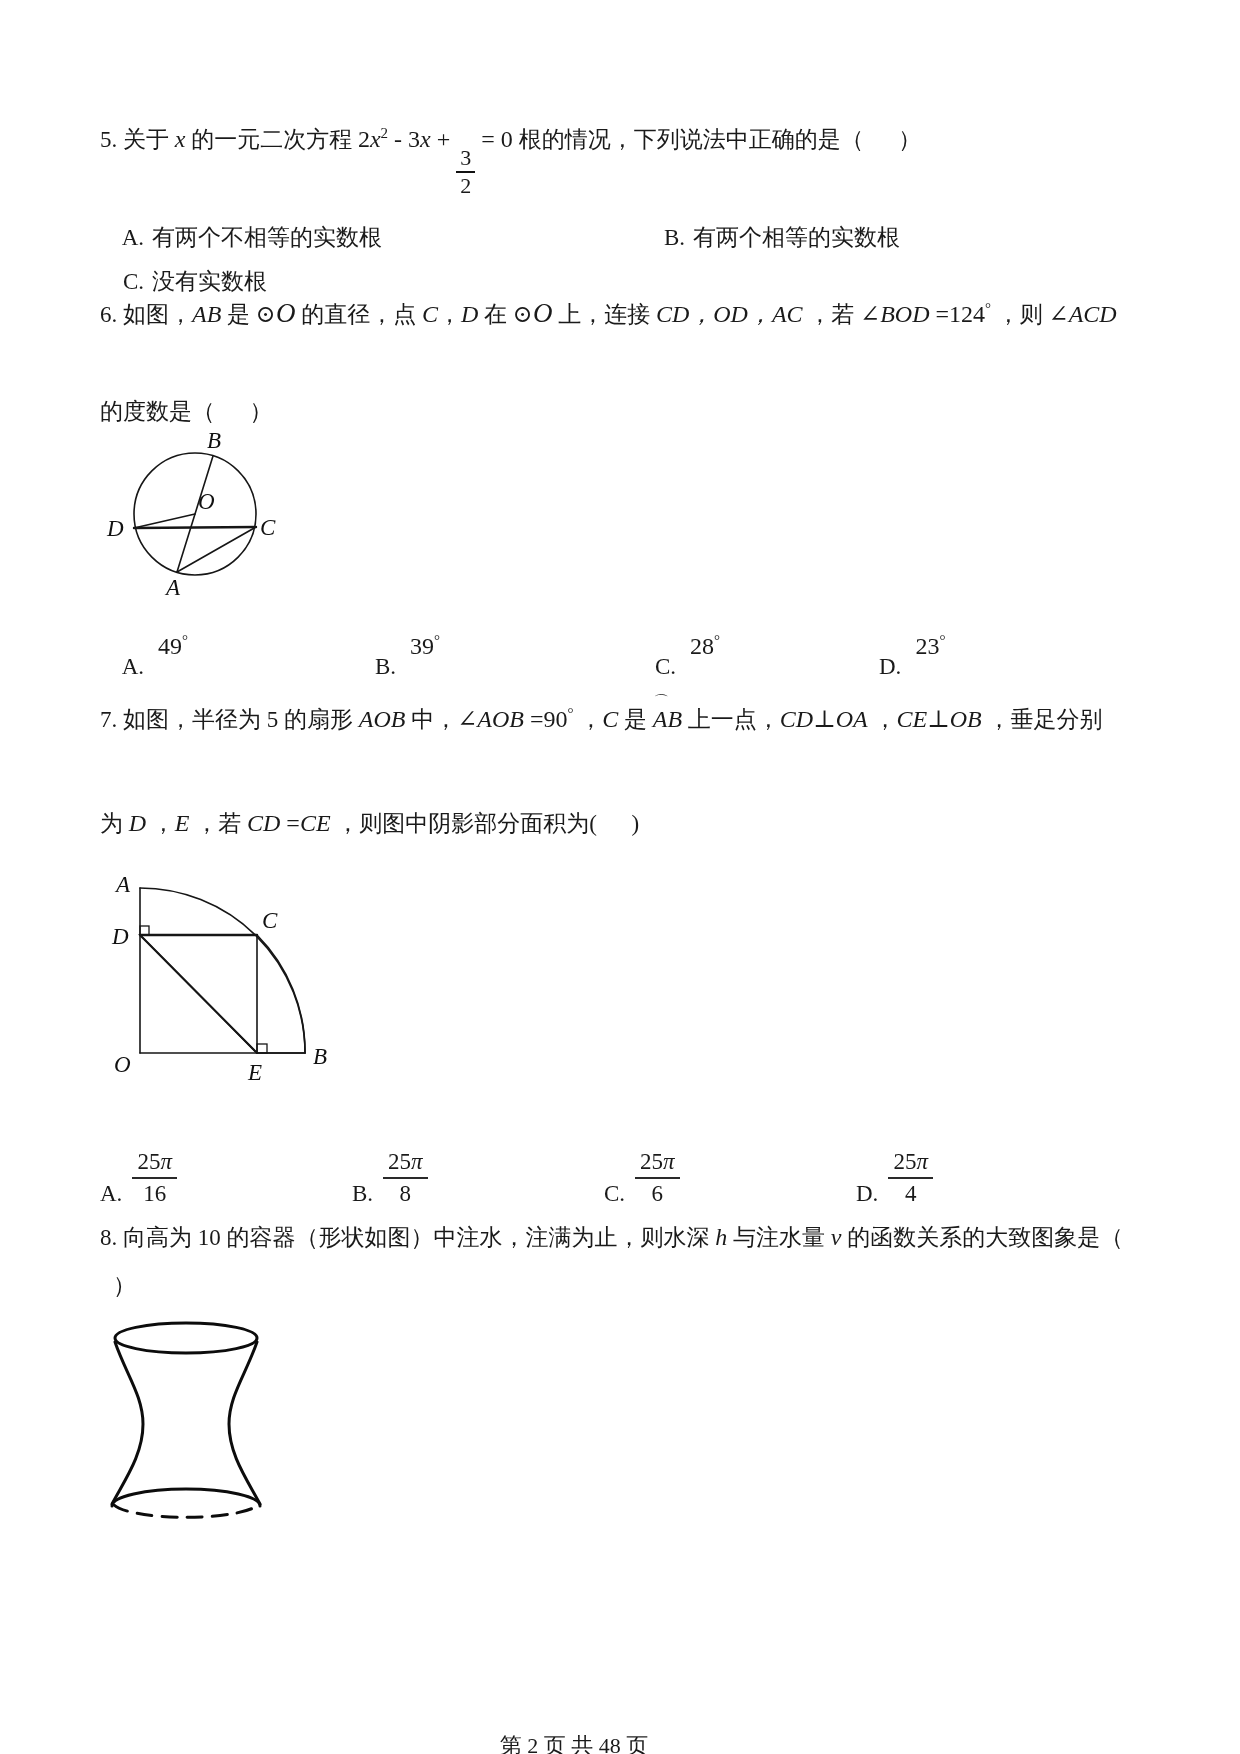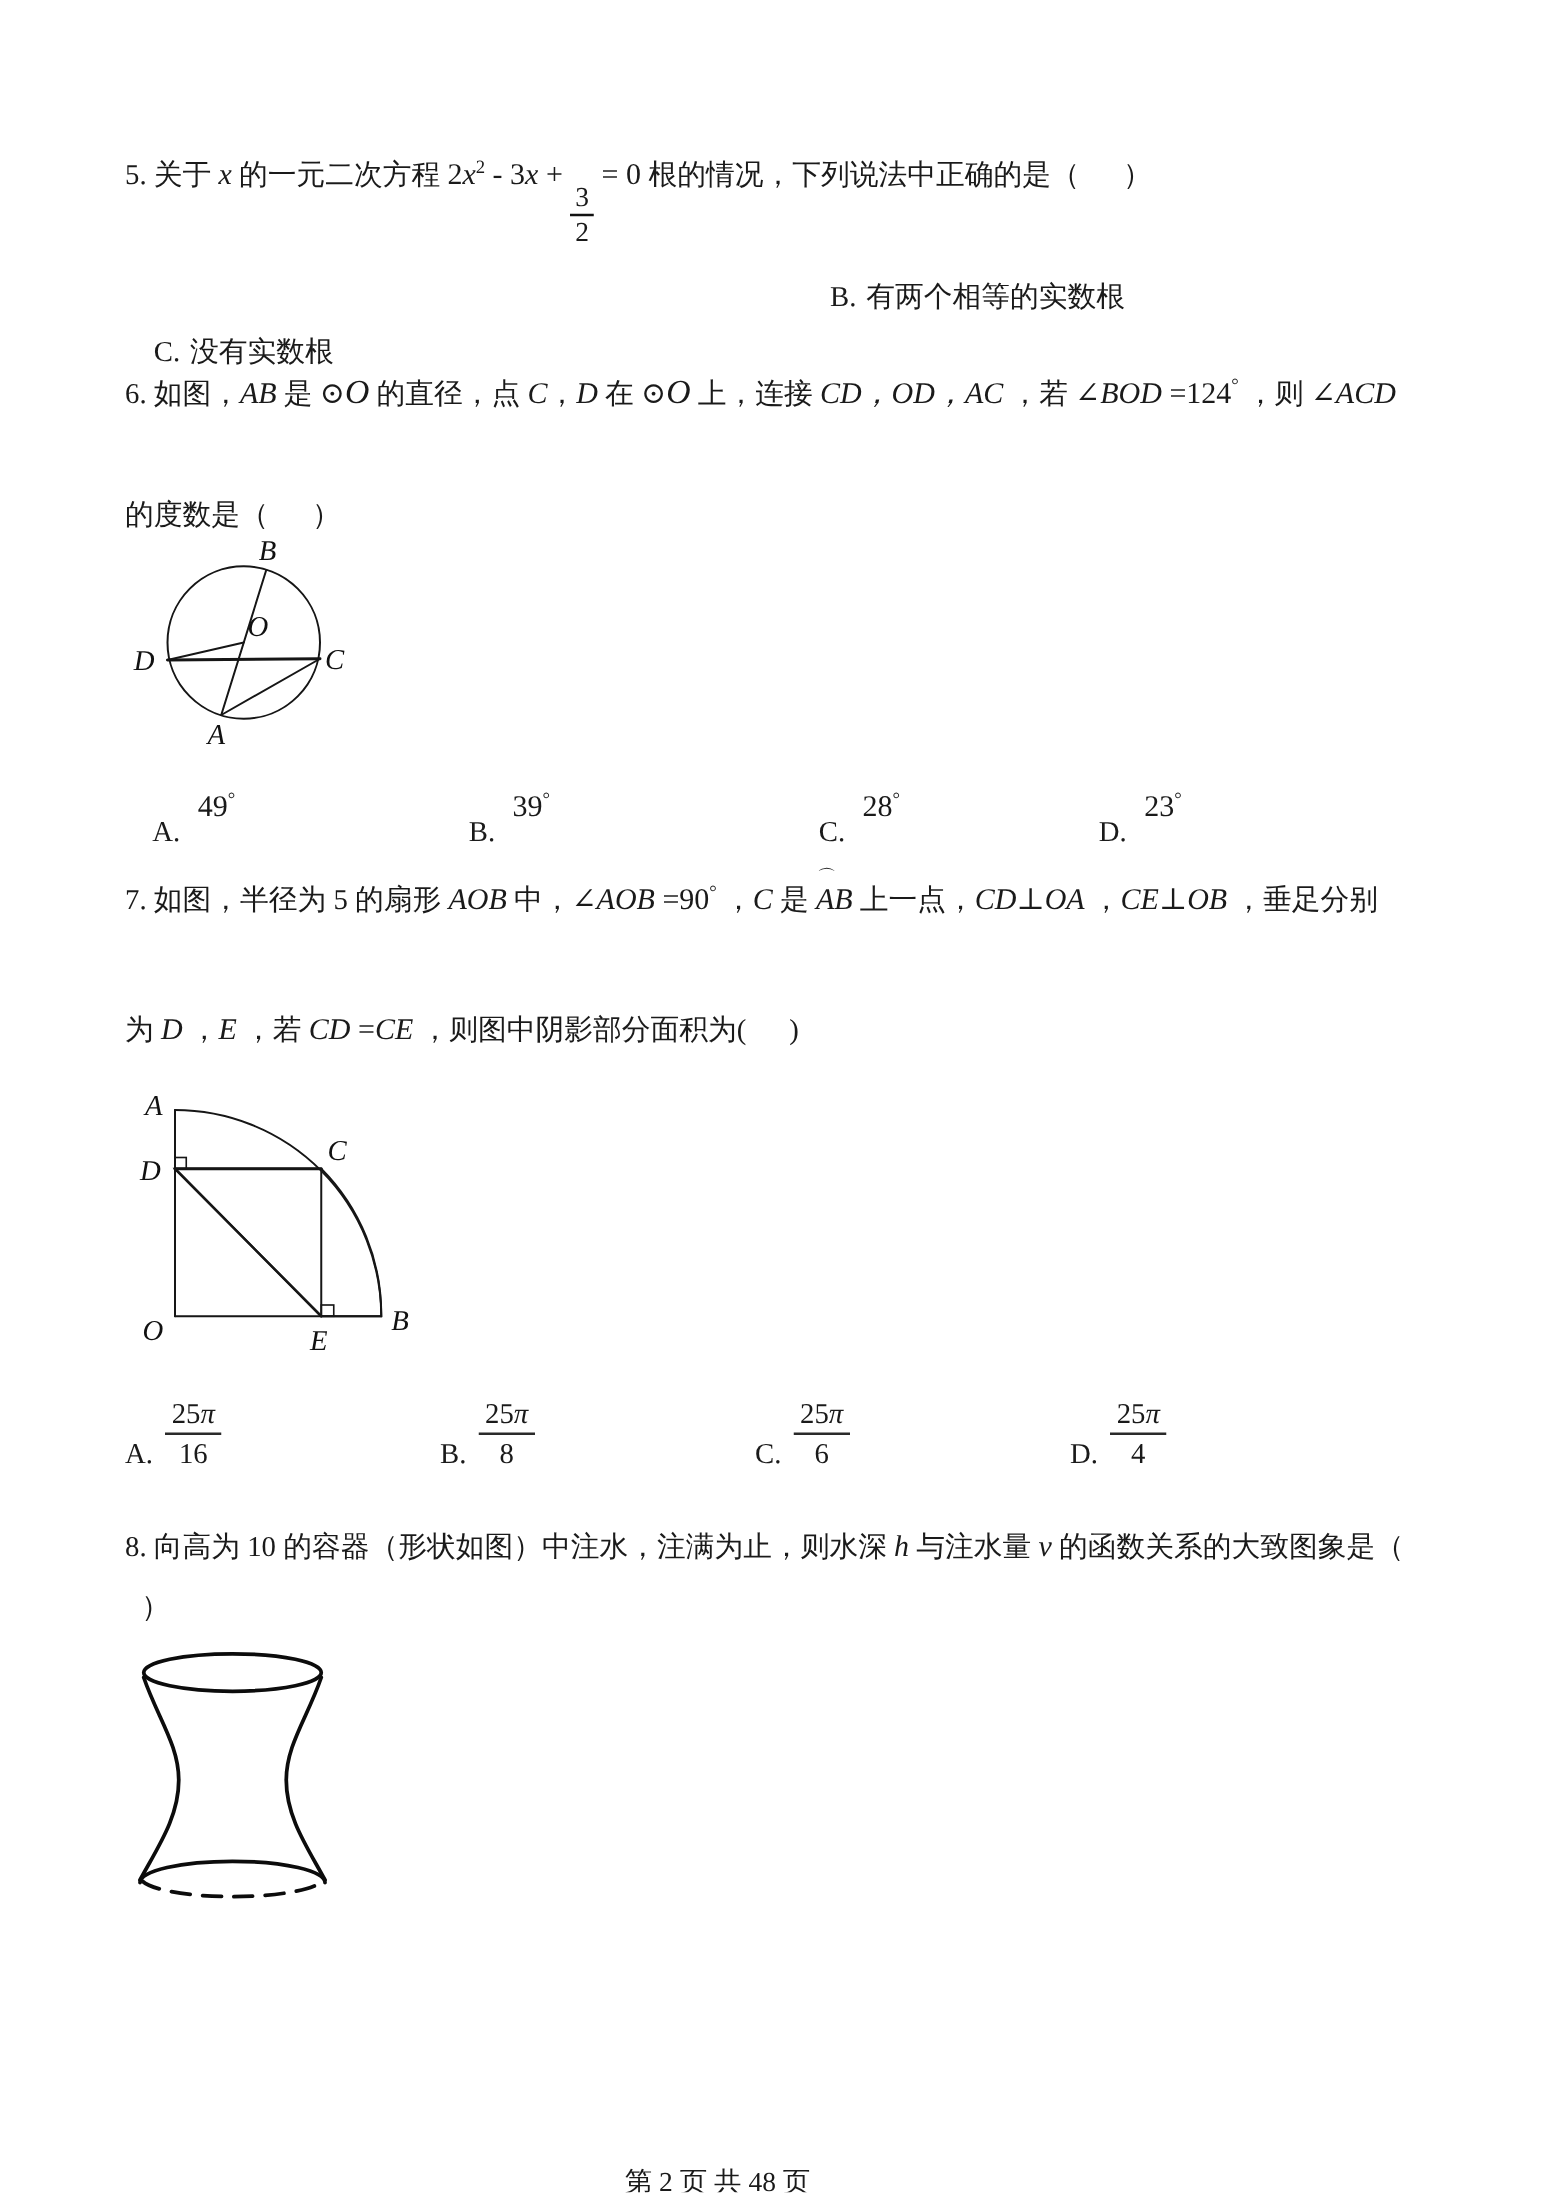--- a/index.html
+++ b/index.html
@@ -18,40 +18,43 @@
   .arcwrap{position:relative;display:inline-block;}
   .arcsym{position:absolute;left:1px;top:-12px;font-size:15px;line-height:1;font-style:normal;}
   .q5opt{position:absolute;font-size:23px;white-space:pre;}
   .q5opt .optletter{margin-right:8px;}
   .opt6{position:absolute;top:606px;font-size:23px;white-space:pre;}
   .opt6 .optletter{position:relative;top:20px;}
   .opt6 .optval{font-size:24px;margin-left:14px;}
   .opt6 .deg{font-size:15px;vertical-align:9px;}
   .opt7{position:absolute;top:1118px;display:flex;align-items:flex-end;}
   .opt7 .optletter{font-size:23px;margin-right:10px;}
-  .frac7{display:inline-flex;flex-direction:column;align-items:center;}
+  .frac7{display:inline-flex;flex-direction:column;align-items:center;margin-top:31px;}
   .f7num{font-size:23px;border-bottom:2px solid #2a2a2a;padding:0 5px 2px;}
   .f7den{font-size:23px;padding-top:2px;}
   .fpi{font-style:italic;}
   .fig{position:absolute;}
   .st{stroke:#161616;stroke-width:1.6;fill:none;stroke-linecap:round;}
   .stb{stroke:#161616;stroke-width:2.4;fill:none;stroke-linecap:round;}
   .stm{stroke:#161616;stroke-width:2;fill:none;stroke-linecap:round;}
   .ra{stroke:#161616;stroke-width:1.3;fill:none;}
   .lbl{font-family:"Liberation Serif","DejaVu Serif",serif;font-style:italic;font-size:23px;fill:#111;}
   .vst{stroke:#0c0c0c;stroke-width:3;fill:none;stroke-linecap:round;}
   .vdash{stroke:#0c0c0c;stroke-width:3;fill:none;stroke-dasharray:15 10;stroke-linecap:round;}
   .footer{position:absolute;top:1714px;left:0;width:100%;text-align:center;font-size:22px;margin-top:17px;}
 </style>
 </head>
 <body>
 
 <div class="page">
 
   <div class="tline" style="left:100px;top:124px"><span class="run-cn">5. 关于 </span><span class="run-m">x</span><span class="run-cn"> 的一元二次方程 </span><span class="run-mn">2</span><span class="run-m">x</span><span class="run-sup">2</span><span class="run-mn"> - 3</span><span class="run-m">x</span><span class="run-mn"> + </span><span class="frac"><span class="fnum">3</span><span class="fden">2</span></span><span class="run-mn"> = 0 </span><span class="run-cn">根的情况，下列说法中正确的是（      ）</span></div>
+  <div class="q5opt" style="left:100px;top:196px">
+    <span class="optletter">A.</span><span>有两个不相等的实数根</span>
+  </div>
   <div class="q5opt" style="left:641px;top:196px">
     <span class="optletter">B.</span><span>有两个相等的实数根</span>
   </div>
   <div class="q5opt" style="left:100px;top:240px">
     <span class="optletter">C.</span><span>没有实数根</span>
   </div>
 
   <div class="tline" style="left:100px;top:298px"><span class="run-cn">6. 如图，</span><span class="run-m">AB</span><span class="run-cn"> 是 </span><span class="run-mn">⊙</span><span class="run-mbig">O</span><span class="run-cn"> 的直径，点 </span><span class="run-m">C</span><span class="run-cn">，</span><span class="run-m">D</span><span class="run-cn"> 在 </span><span class="run-mn">⊙</span><span class="run-mbig">O</span><span class="run-cn"> 上，连接 </span><span class="run-m">CD，OD，AC</span><span class="run-cn"> ，若 </span><span class="run-m">∠BOD</span><span class="run-mn"> =124</span><span class="run-sup">°</span><span class="run-cn"> ，则 </span><span class="run-m">∠ACD</span></div>
   <div class="tline" style="left:100px;top:396px"><span class="run-cn">的度数是（      ）</span></div>
 

